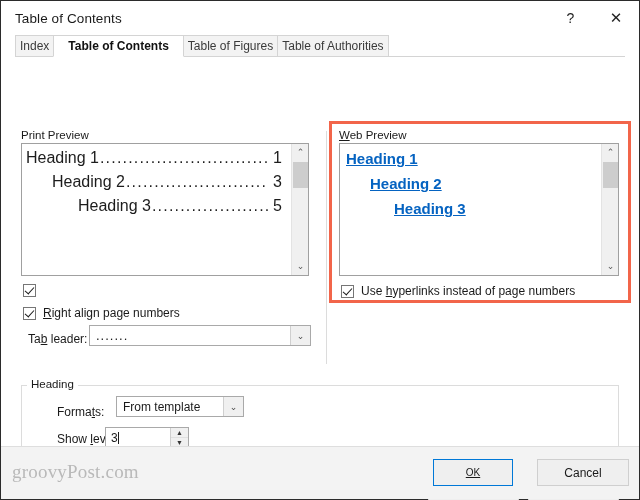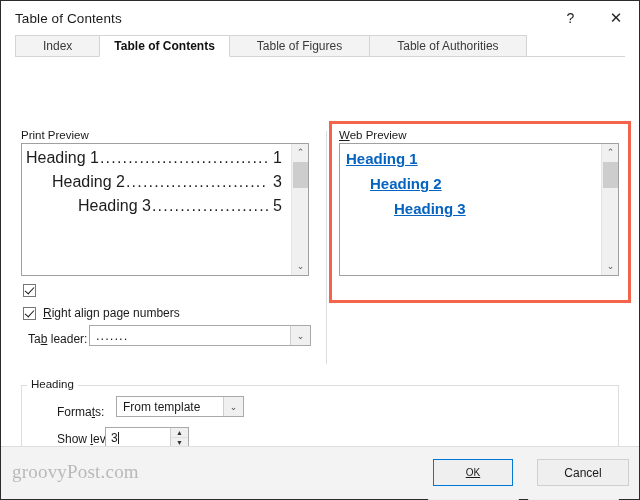--- a/index.html
+++ b/index.html
@@ -79,21 +79,21 @@
     content: "";
     position: absolute;
     left: 14px; right: 14px;
     bottom: 0;
     height: 1px;
     background: #d4d4d4;
   }
   .tab {
     height: 22px;
     line-height: 21px;
-    padding: 0 27px;
+    padding: 0 4px;
     font-size: 12px;
     color: #3a3a3a;
     background: #f3f3f3;
     border: 1px solid #d4d4d4;
     border-bottom: 1px solid #d4d4d4;
     box-sizing: border-box;
     margin-right: -1px;
     position: relative;
     z-index: 1;
     white-space: nowrap;
@@ -487,20 +487,24 @@
 
     <div class="cbrow" id="cb-show">
       <span class="cbox checked"></span>
     </div>
 
     <div class="cbrow" id="cb-rightal">
       <span class="cbox checked"></span>
       <span><span class="u">R</span>ight align page numbers</span>
     </div>
 
+    <div class="cbrow" id="cb-hyper">
+      <span class="cbox checked"></span>
+      <span>Use <span class="u">h</span>yperlinks instead of page numbers</span>
+    </div>
 
     <div id="tabled-label">Ta<span class="u">b</span> leader:</div>
     <div class="combo" id="tabled-combo">
       <span class="ctext">.......</span>
       <span class="carrow">⌄</span>
     </div>
 
     <div class="group" id="general-group"></div>
     <div id="general-legend">Heading</div>
 

